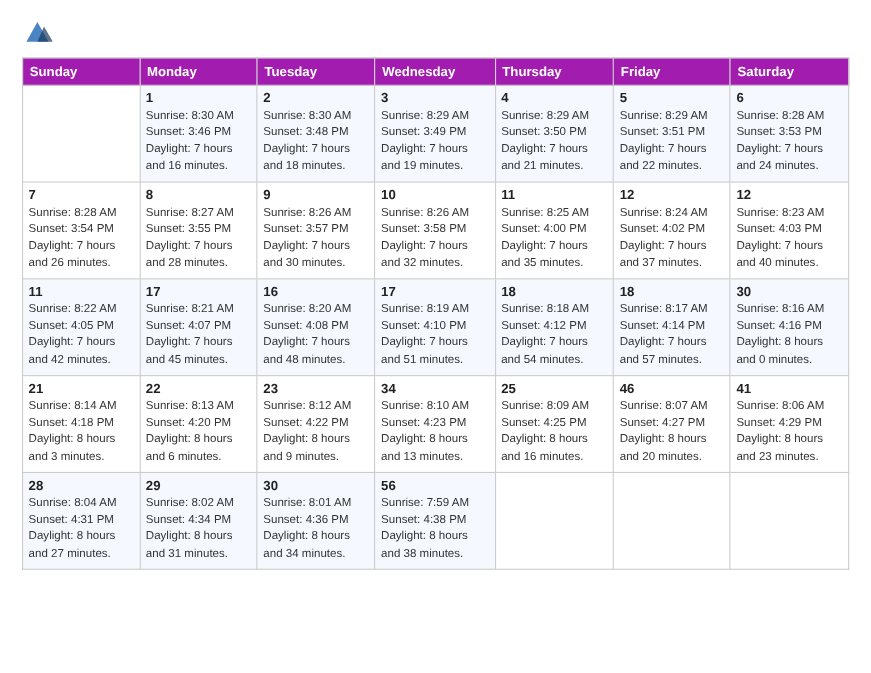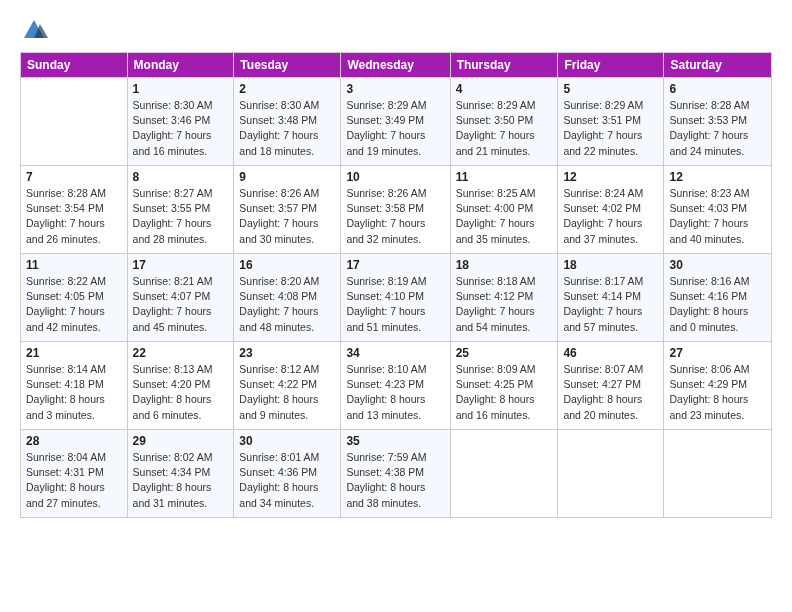--- a/index.html
+++ b/index.html
@@ -229,39 +229,39 @@
           </td>
           <td>
             <span class="day-num">25</span>
             <div class="cell-text">Sunrise: 8:09 AM<br>Sunset: 4:25 PM<br>Daylight: 8 hours and 16 minutes.</div>
           </td>
           <td>
             <span class="day-num">46</span>
             <div class="cell-text">Sunrise: 8:07 AM<br>Sunset: 4:27 PM<br>Daylight: 8 hours and 20 minutes.</div>
           </td>
           <td>
-            <span class="day-num">27</span>
+            <span class="day-num">41</span>
             <div class="cell-text">Sunrise: 8:06 AM<br>Sunset: 4:29 PM<br>Daylight: 8 hours and 23 minutes.</div>
           </td>
         </tr>
         <tr>
           <td>
             <span class="day-num">28</span>
             <div class="cell-text">Sunrise: 8:04 AM<br>Sunset: 4:31 PM<br>Daylight: 8 hours and 27 minutes.</div>
           </td>
           <td>
             <span class="day-num">29</span>
             <div class="cell-text">Sunrise: 8:02 AM<br>Sunset: 4:34 PM<br>Daylight: 8 hours and 31 minutes.</div>
           </td>
           <td>
             <span class="day-num">30</span>
             <div class="cell-text">Sunrise: 8:01 AM<br>Sunset: 4:36 PM<br>Daylight: 8 hours and 34 minutes.</div>
           </td>
           <td>
-            <span class="day-num">35</span>
+            <span class="day-num">56</span>
             <div class="cell-text">Sunrise: 7:59 AM<br>Sunset: 4:38 PM<br>Daylight: 8 hours and 38 minutes.</div>
           </td>
           <td class="empty-cell"></td>
           <td class="empty-cell"></td>
           <td class="empty-cell"></td>
         </tr>
       </tbody>
   </table>
 </div>
 

